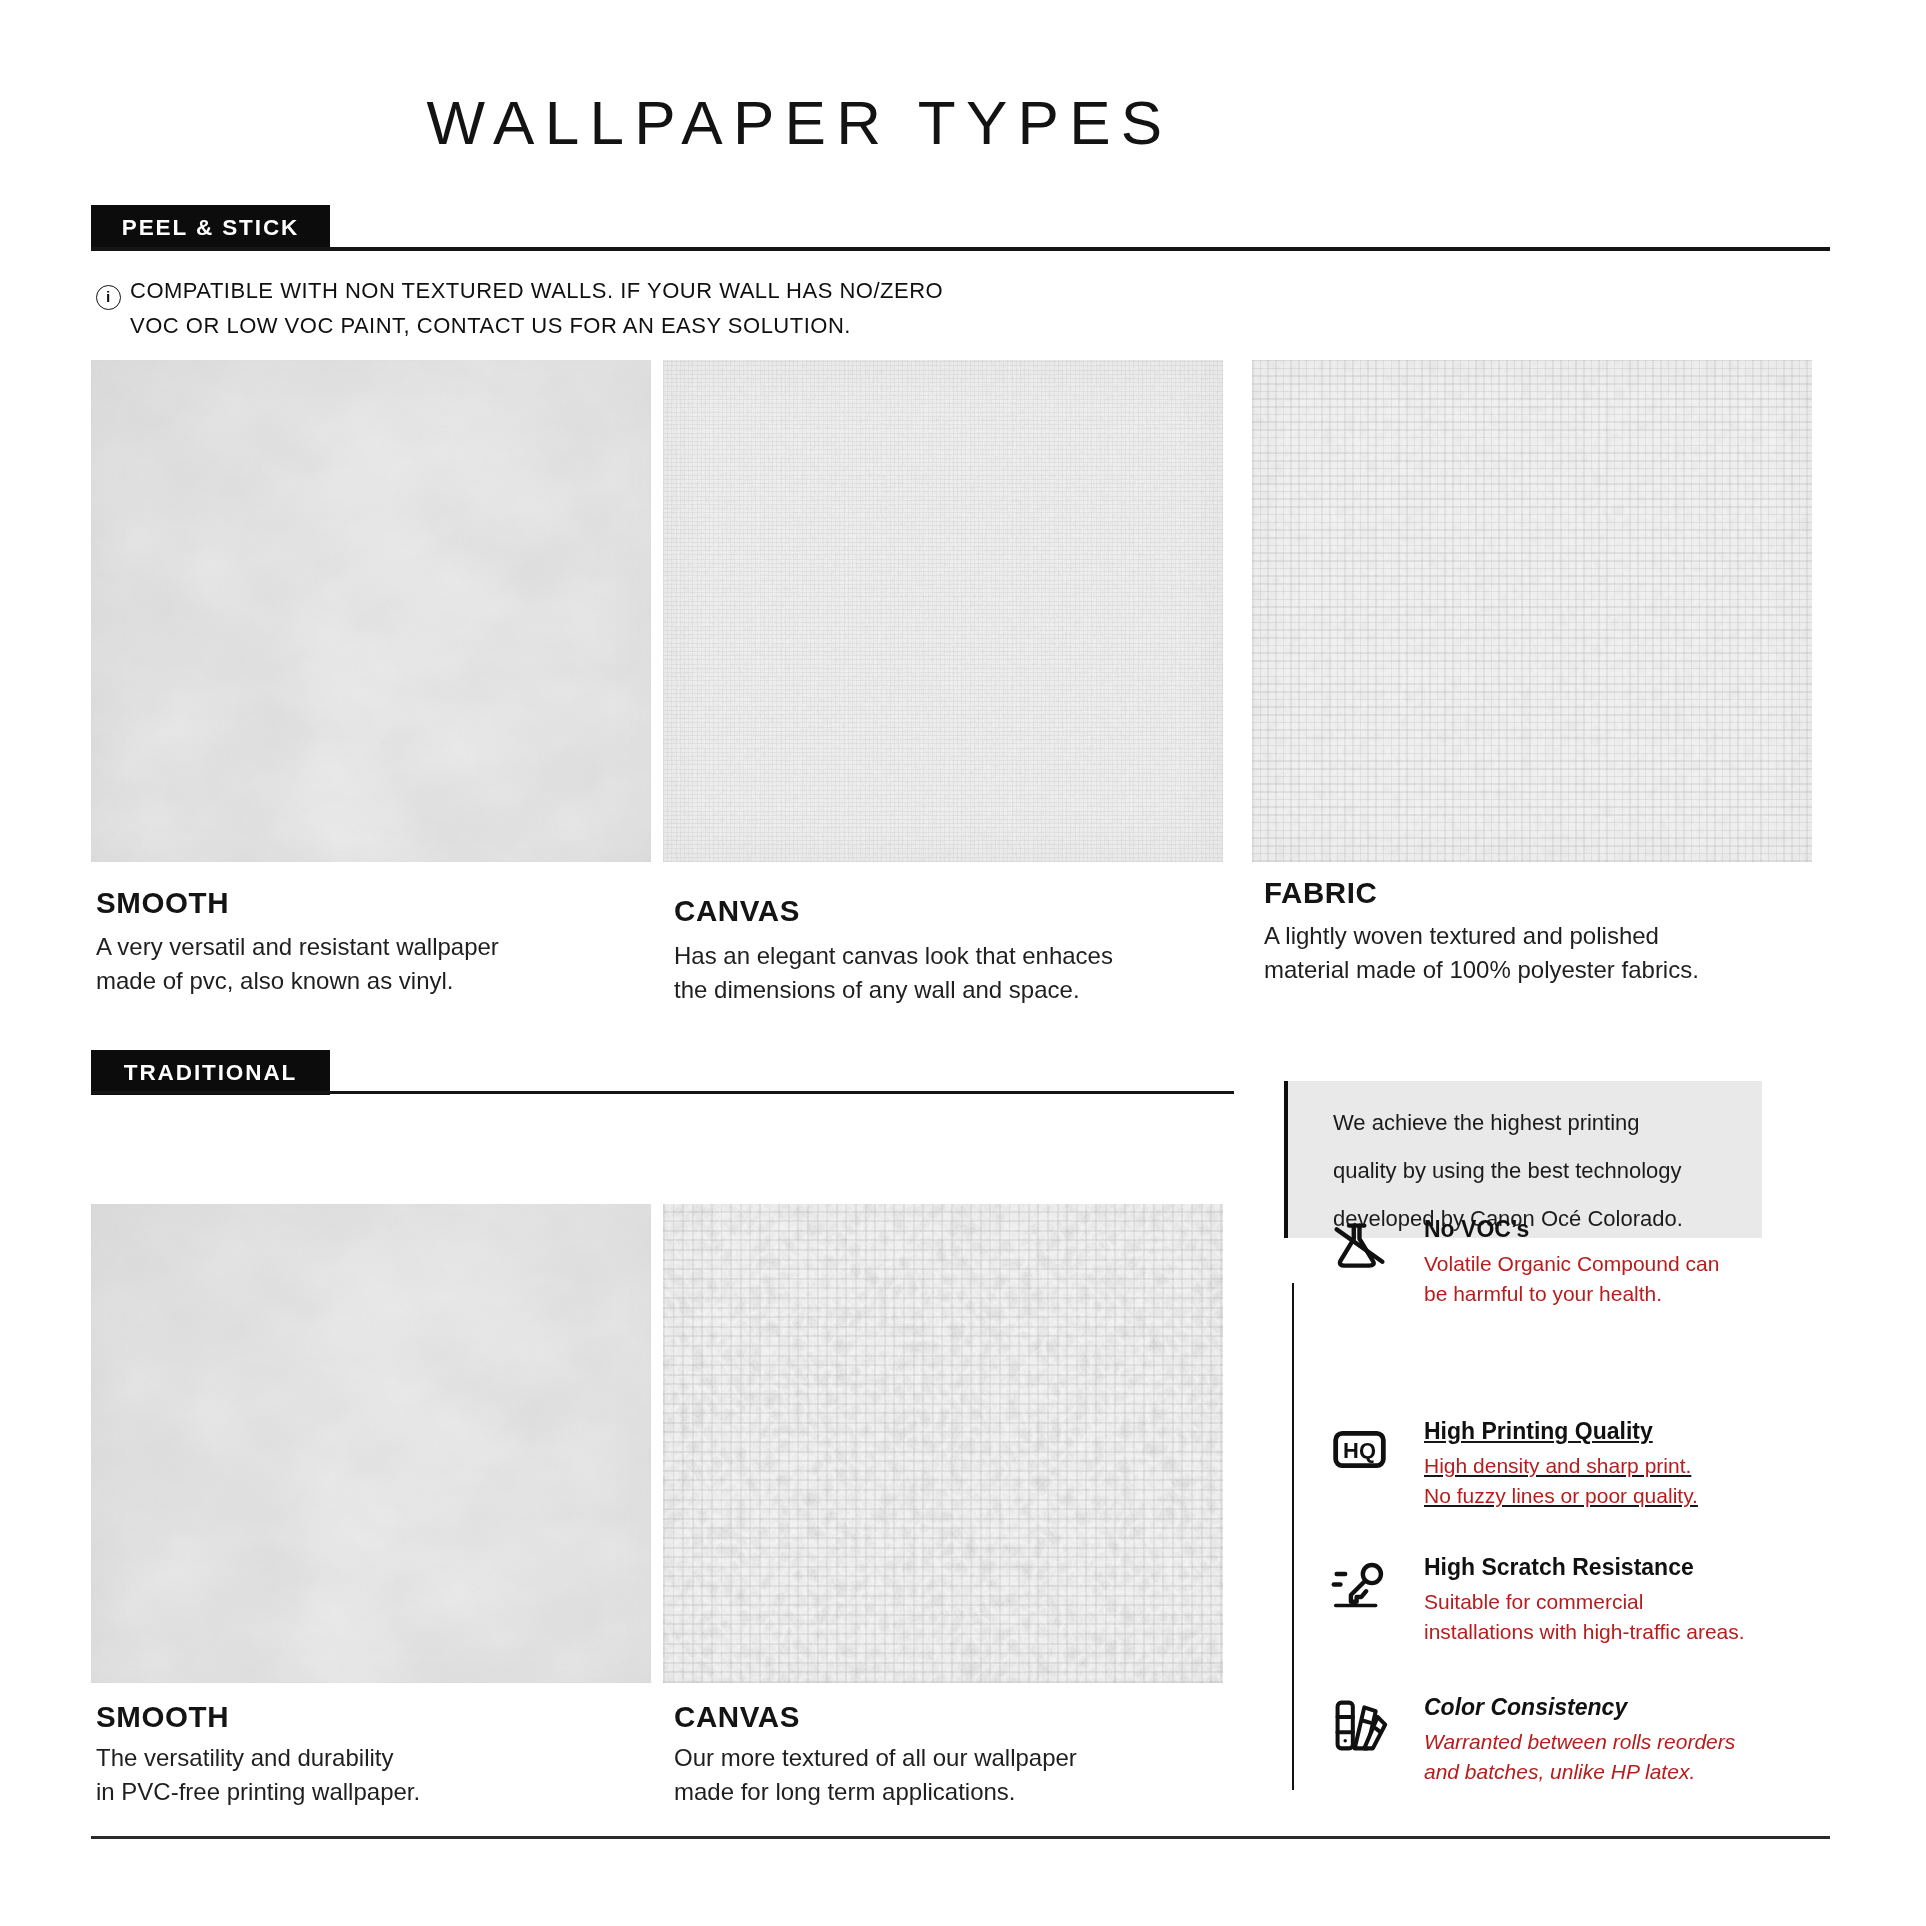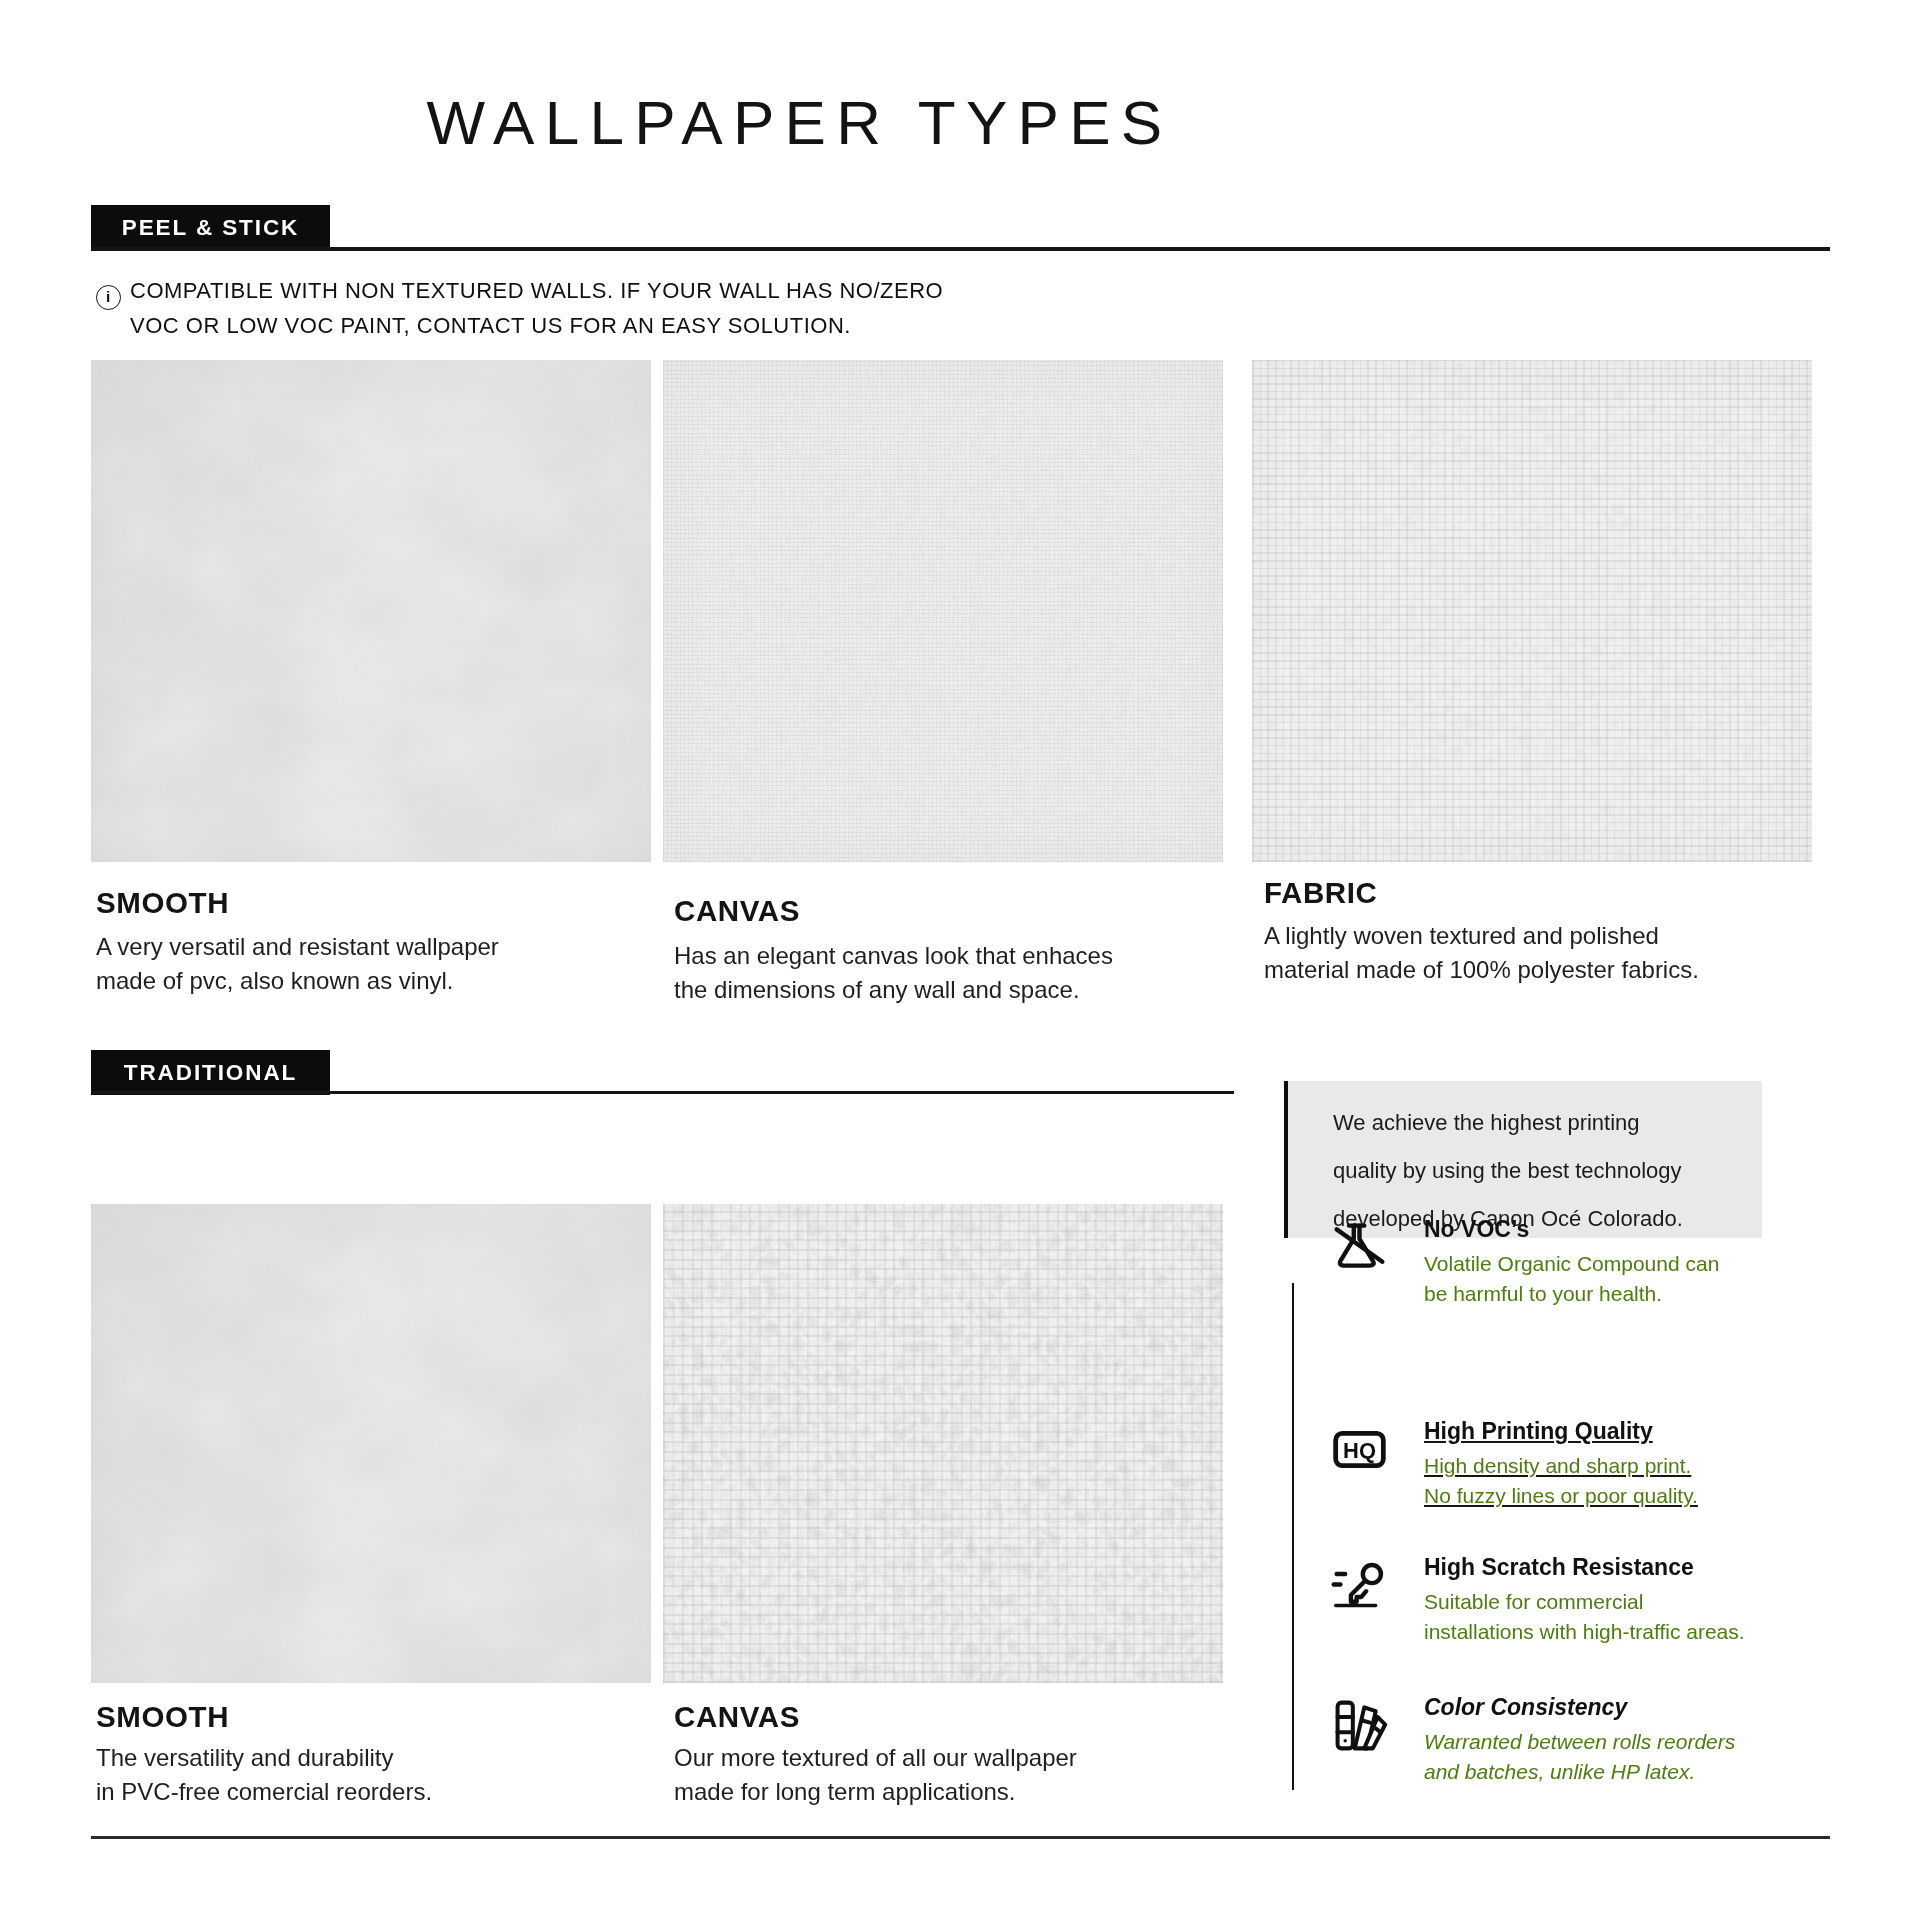--- a/index.html
+++ b/index.html
@@ -53,21 +53,21 @@
   .panel{position:absolute;left:1284px;top:1081px;width:478px;height:157px;background:#e9e9ea;
          border-left:4.5px solid #0e0e0e;box-sizing:border-box;}
   .panel .ptext{padding:18px 0 0 45px;font-size:22px;line-height:48px;color:#1b1b1b;}
   .panel .ptext span{display:block;}
 
   .feature-rule{position:absolute;left:1292px;top:1283px;width:1.9px;height:507px;background:#111;}
   .feature{position:absolute;left:1329px;width:514px;}
   .f1{top:1216px;} .f2{top:1418px;text-decoration:underline;} .f3{top:1554px;} .f4{top:1694px;font-style:italic;}
   .feature .fic{position:absolute;left:0;top:1.3px;width:61px;height:61px;}
   .feature .ftitle{margin-left:95px;font-size:23px;font-weight:700;color:#111;}
-  .feature .fbody{margin-left:95px;margin-top:6.4px;font-size:21px;line-height:30px;color:#4d7c0f;}
+  .feature .fbody{margin-left:95px;margin-top:6.4px;font-size:21px;line-height:30px;color:#b91c1c;}
   .feature .fbody span{display:block;}
 
   svg text{font-family:"Liberation Sans", sans-serif;}
 </style>
 </head>
 <body>
 
 <svg width="0" height="0" style="position:absolute">
   <defs>
     <filter id="nz-soft" x="0%" y="0%" width="100%" height="100%">
@@ -186,21 +186,21 @@
   </div>
   <div class="swatch row2 c2 tex-rough">
     <svg class="tex" viewBox="0 0 872 746" width="560" height="479">
         <rect width="100%" height="100%" filter="url(#nz-burlap2)"></rect>
       </svg>
   </div>
 
   <div class="lab" style="left:96px;top:1700px;">SMOOTH</div>
   <div class="desc" style="left:96px;top:1741px;">
     <span>The versatility and durability</span>
-    <span>in PVC-free comercial reorders.</span>
+    <span>in PVC-free printing wallpaper.</span>
   </div>
 
   <div class="lab" style="left:674px;top:1700px;">CANVAS</div>
   <div class="desc" style="left:674px;top:1741px;">
     <span>Our more textured of all our wallpaper</span>
     <span>made for long term applications.</span>
   </div>
 
   <div class="panel">
     <div class="ptext">

